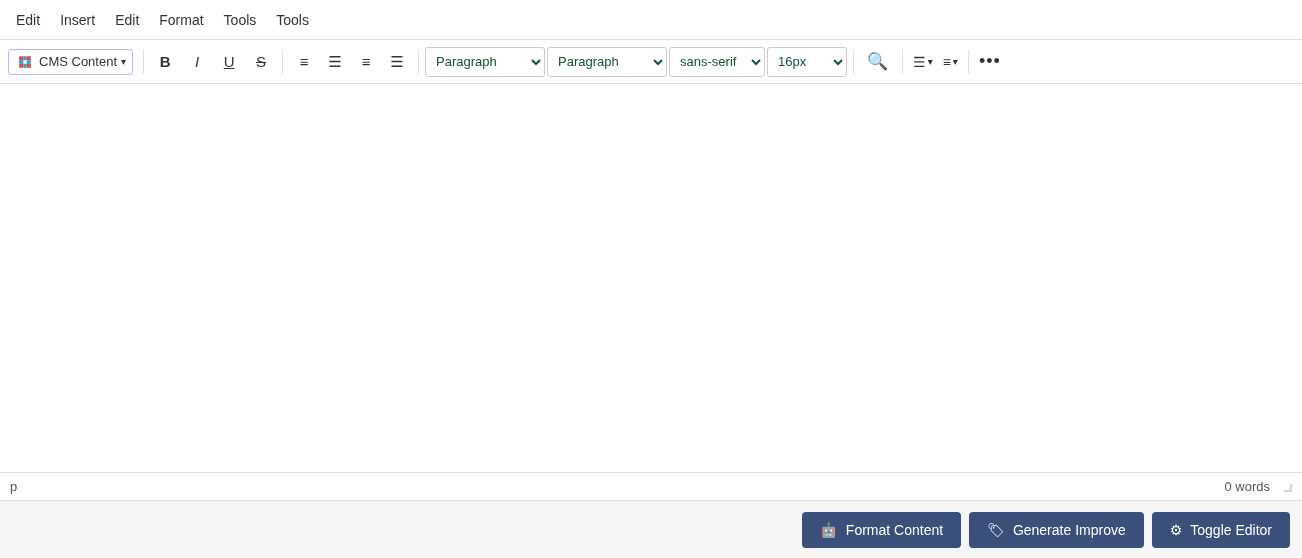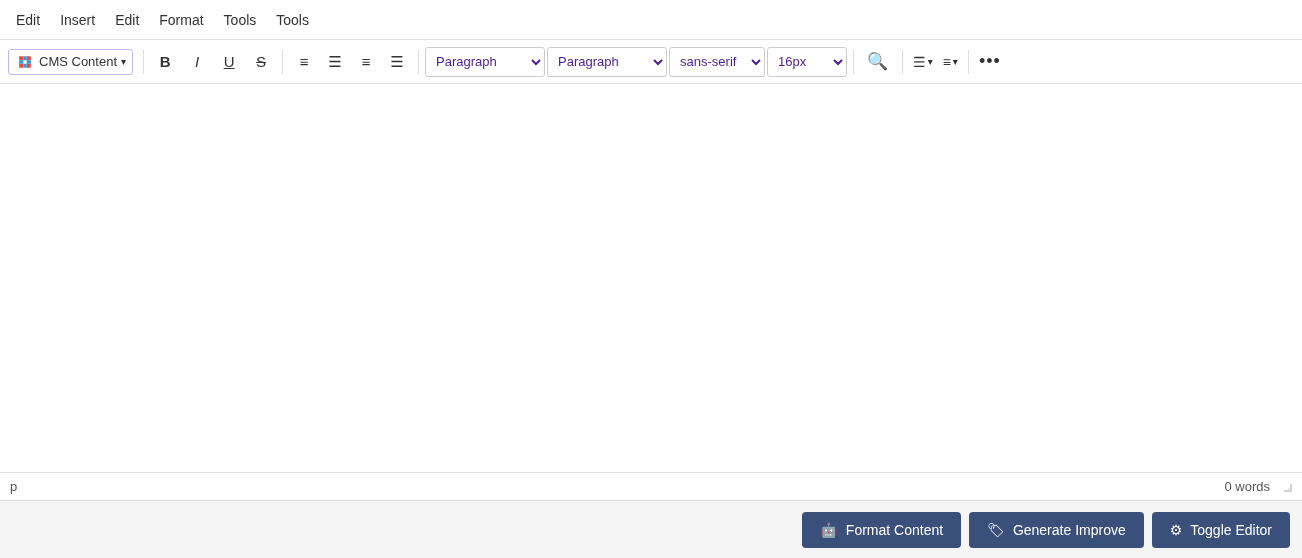--- a/index.html
+++ b/index.html
@@ -81,21 +81,21 @@
     .toolbar-btn.strikethrough { text-decoration: line-through; }
 
     .toolbar-select {
       height: 30px;
       border: 1px solid #ccc;
       border-radius: 3px;
       font-size: 13px;
       padding: 0 6px;
       background: white;
       cursor: pointer;
-      color: #4c1d95;
+      color: #14532d;
     }
 
     .select-paragraph { width: 120px; }
     .select-paragraph2 { width: 120px; }
     .select-font { width: 96px; }
     .select-size { width: 80px; }
 
     .search-btn {
       display: flex;
       align-items: center;

